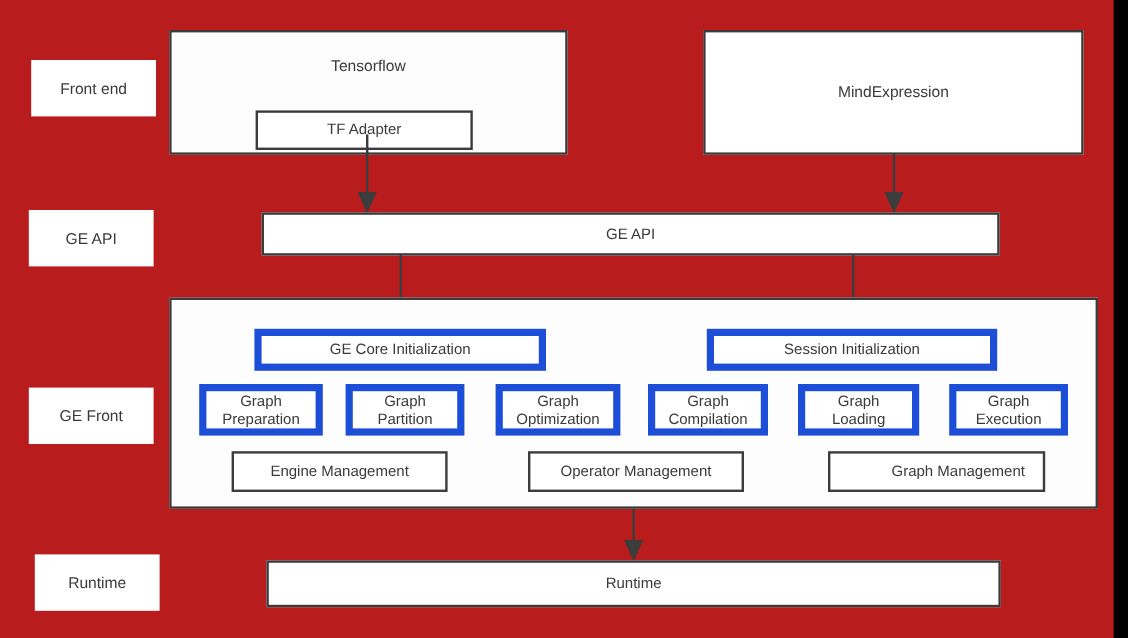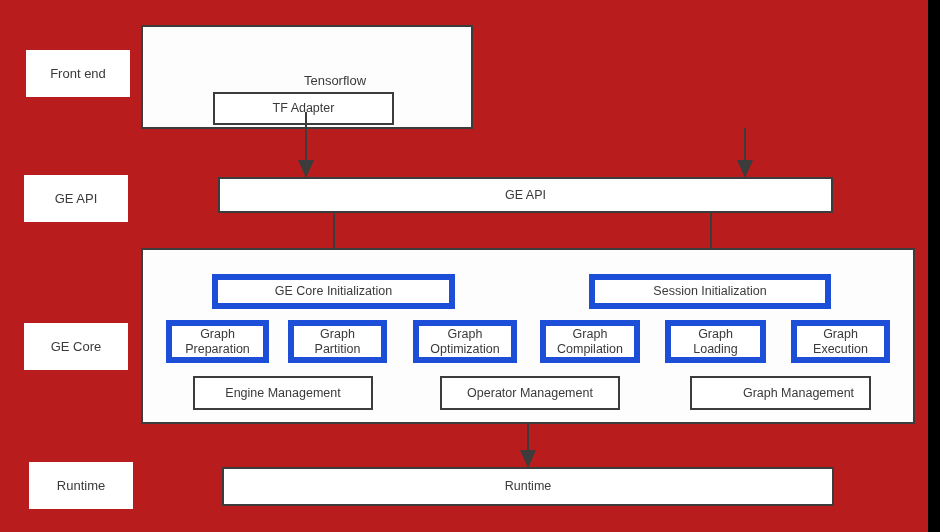--- a/index.html
+++ b/index.html
@@ -84,34 +84,37 @@
 
   <div class="box plate" style="left:26px; top:50px; width:104px; height:47px;">
     <span>Front end</span>
   </div>
 
   <div class="box plate" style="left:24px; top:175px; width:104px; height:47px;">
     <span>GE API</span>
   </div>
 
   <div class="box plate" style="left:24px; top:323px; width:104px; height:47px;">
-    <span>GE Core</span>
+    <span>GE Front</span>
   </div>
 
   <div class="box plate" style="left:29px; top:462px; width:104px; height:47px;">
     <span>Runtime</span>
   </div>
 
   <div class="box container-box" style="left:141px; top:25px; width:332px; height:104px;">
-    <div class="group-title" style="top:46px;padding-left:28px;">Tensorflow</div>
+    <div class="group-title" style="top:20px;">Tensorflow</div>
   </div>
   <div class="box inner" style="left:213px; top:81px; width:181px; height:33px;">
     <span>TF Adapter</span>
   </div>
 
+  <div class="box outer" style="left:586px; top:25px; width:317px; height:104px; font-size:13px;">
+    <span>MindExpression</span>
+  </div>
 
   <svg class="conn" style="left:290px; top:112px; width:32px; height:68px;" viewBox="0 0 32 68">
     <line x1="16" y1="0" x2="16" y2="52"></line>
     <polygon points="16,66 8,48 24,48"></polygon>
   </svg>
 
   <svg class="conn" style="left:729px; top:128px; width:32px; height:52px;" viewBox="0 0 32 52">
     <line x1="16" y1="0" x2="16" y2="36"></line>
     <polygon points="16,50 8,32 24,32"></polygon>
   </svg>

